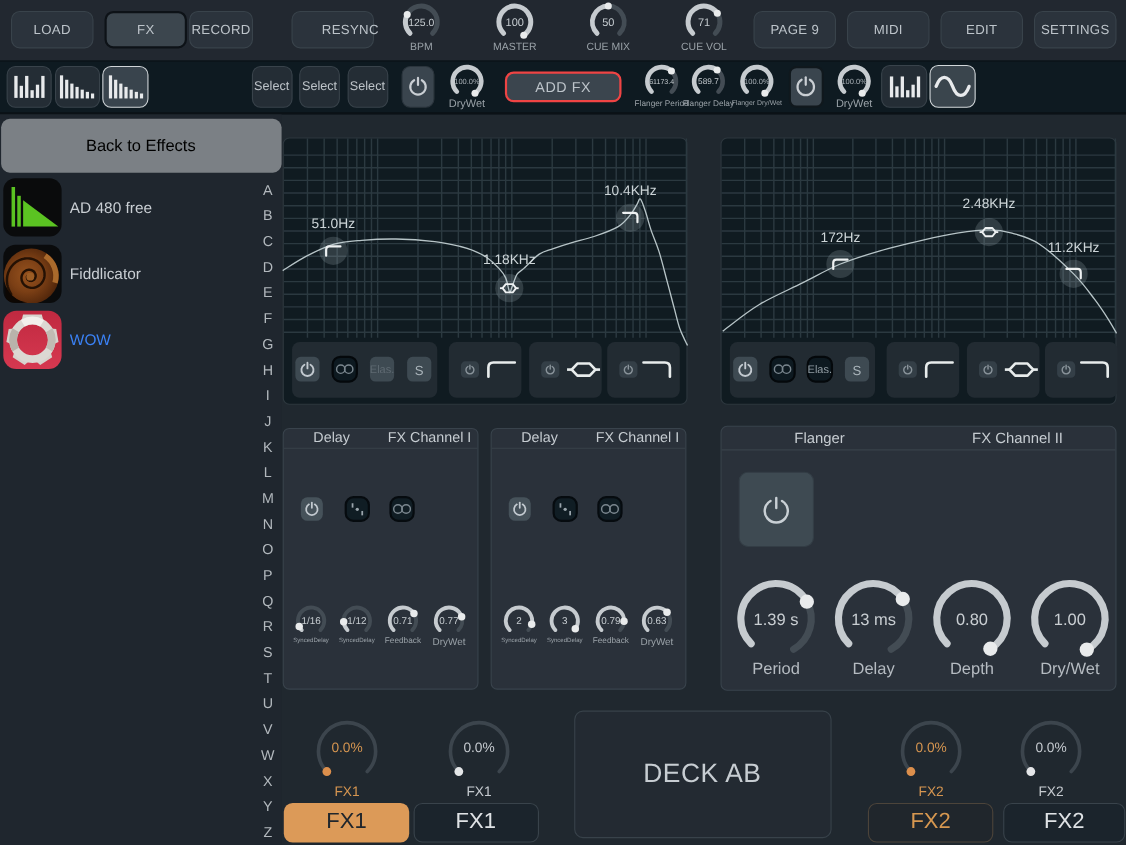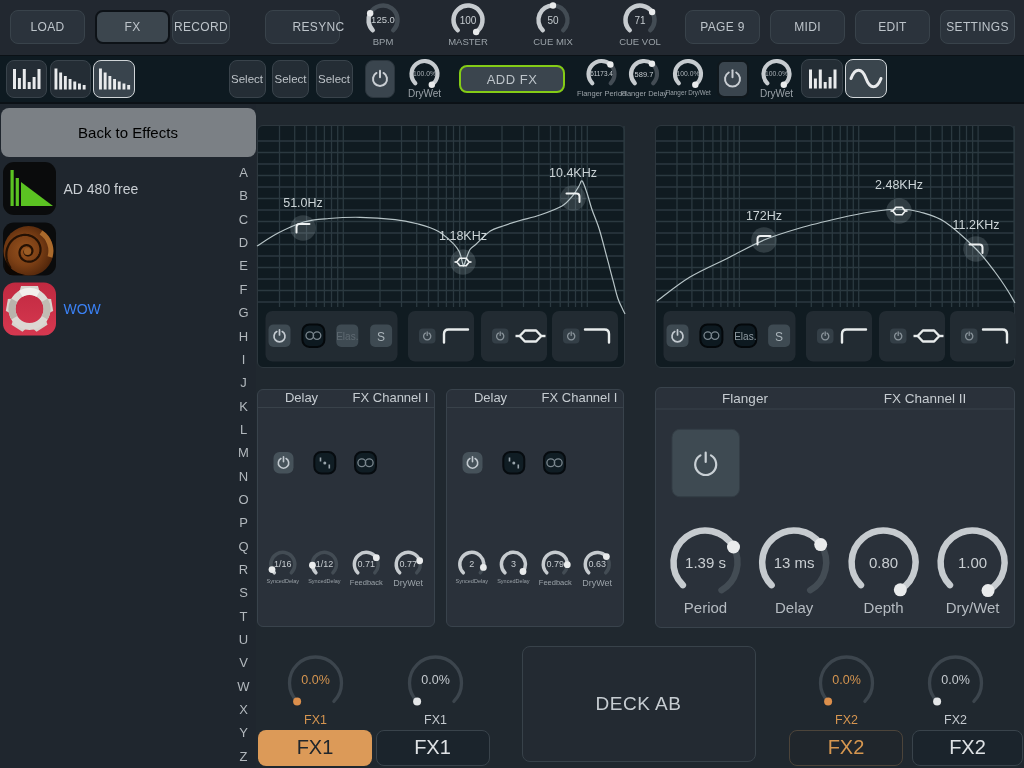--- a/index.html
+++ b/index.html
@@ -64,21 +64,21 @@
 <rect x="108.4" y="21.0" width="2.9" height="13.5" fill="#e8eaec"></rect>
 <rect x="113.1" y="24.0" width="2.9" height="10.5" fill="#e8eaec"></rect>
 <rect x="117.8" y="26.5" width="2.9" height="8" fill="#e8eaec"></rect>
 <rect x="122.5" y="28.5" width="2.9" height="6" fill="#e8eaec"></rect>
 <rect x="127.2" y="30.0" width="2.9" height="4.5" fill="#e8eaec"></rect>
 </svg>
 <div class="btn" style="left:228.5px;top:60px;width:37px;height:38px;font-size:11.5px;color:#bdc3c8;background:#242d35">Select</div>
 <div class="btn" style="left:272px;top:60px;width:37px;height:38px;font-size:11.5px;color:#bdc3c8;background:#242d35">Select</div>
 <div class="btn" style="left:315.5px;top:60px;width:37px;height:38px;font-size:11.5px;color:#bdc3c8;background:#242d35">Select</div>
 <div class="btn" style="left:365px;top:60px;width:30px;height:38px;background:#3a454e;border:1px solid #2b353d"></div>
-<div class="btn" style="left:459px;top:65px;width:106px;height:28px;background:#3b454e;border:2px solid #84cc16;border-radius:8px;font-size:13px;letter-spacing:.5px">ADD FX</div>
+<div class="btn" style="left:459px;top:65px;width:106px;height:28px;background:#3b454e;border:2px solid #ef4444;border-radius:8px;font-size:13px;letter-spacing:.5px">ADD FX</div>
 <div class="btn" style="left:716.5px;top:60px;width:32px;height:38px;background:#3a454e;border:2px solid #10181d;border-radius:7px"></div>
 <div class="btn" style="left:801px;top:59px;width:42px;height:39px;background:#242d35"></div>
 <div class="btn" style="left:845px;top:59px;width:42px;height:39px;background:#3a454d;border:1.5px solid #d2d7da"></div>
 <svg class="abs" style="left:0;top:55px" width="1024" height="49">
 <path d="M 383.50 17.94 A 7 7 0 1 1 376.50 17.94" stroke="#c9ced3" stroke-width="2" fill="none" stroke-linecap="round"></path>
       <line x1="380" y1="15.8" x2="380" y2="22.25" stroke="#c9ced3" stroke-width="2" stroke-linecap="round"></line>
 <path d="M 415.31 28.19 A 13 13 0 1 1 431.81 29.75" stroke="#c6cbcf" stroke-width="4.2" fill="none" stroke-linecap="round"></path>
 <circle cx="431.81" cy="29.75" r="3.2" fill="#e9ebec"></circle>
 <text x="424.5" y="21.38" font-size="6.8" fill="#a9b0b6" text-anchor="middle">100.0%</text>
 <text x="424.5" y="42.0" font-size="10" fill="#9aa2a8" text-anchor="middle">DryWet</text>
@@ -106,20 +106,21 @@
 <rect x="813.9" y="23.5" width="3.0" height="10" fill="#e8eaec"></rect>
 <rect x="818.8" y="14.5" width="3.0" height="19" fill="#e8eaec"></rect>
 <rect x="823.7" y="27.0" width="3.0" height="6.5" fill="#e8eaec"></rect>
 <rect x="828.6" y="22.0" width="3.0" height="11.5" fill="#e8eaec"></rect>
 <rect x="833.5" y="14.5" width="3.0" height="19" fill="#e8eaec"></rect>
 <path d="M 851 23.5 C 855 12.5, 862 12.5, 866 23.5 C 870 34.5, 877 34.5, 881 23.5" stroke="#e8eaec" stroke-width="3" fill="none" stroke-linecap="round"></path>
 </svg>
 <div class="abs" style="left:0;top:104px;width:256px;height:664px;background:#1f262e"></div>
 <div class="abs" style="left:0.5px;top:108px;width:255px;height:49px;background:#7b8085;border-radius:8px;display:flex;align-items:center;justify-content:center;font-size:15px;color:#000000">Back to Effects</div>
 <div class="abs" style="left:63.5px;top:162px;height:53px;display:flex;align-items:center;font-size:14px;color:#c9ced3">AD 480 free</div>
+<div class="abs" style="left:63.5px;top:222.5px;height:53px;display:flex;align-items:center;font-size:14px;color:#c9ced3">Fiddlicator</div>
 <div class="abs" style="left:63.5px;top:282.5px;height:53px;display:flex;align-items:center;font-size:14px;color:#3b82f6">WOW</div>
 <svg class="abs" style="left:0;top:0" width="256" height="768">
 <rect x="3" y="162" width="53" height="53" rx="11" fill="#0a0b0c"></rect>
 <rect x="10.5" y="170" width="3.2" height="36" fill="#5bc322"></rect>
 <rect x="15.7" y="178" width="3.2" height="28" fill="#5bc322"></rect>
 <path d="M 21 182 L 21 206 L 53 206 Z" fill="#5bc322"></path>
 <rect x="3" y="222.5" width="53" height="53" rx="11" fill="#0a0b0c"></rect>
 <defs>
         <radialGradient id="fid" cx="42%" cy="48%" r="68%">
 <stop offset="0%" stop-color="#96521e"></stop>
@@ -380,21 +381,21 @@
 <text x="139.2" y="225.5" font-size="15" fill="#b5bbc1" text-anchor="middle">Delay</text>
 <path d="M 205.97 198.13 A 32 32 0 1 1 245.32 202.78" stroke="#c6cbcf" stroke-width="6.5" fill="none" stroke-linecap="round"></path>
 <circle cx="245.32" cy="202.78" r="6.5" fill="#e9ebec"></circle>
 <text x="228.6" y="180.75" font-size="15" fill="#c9ced2" text-anchor="middle">0.80</text>
 <text x="228.6" y="225.5" font-size="15" fill="#b5bbc1" text-anchor="middle">Depth</text>
 <path d="M 294.97 198.13 A 32 32 0 1 1 333.02 203.54" stroke="#c6cbcf" stroke-width="6.5" fill="none" stroke-linecap="round"></path>
 <circle cx="333.02" cy="203.54" r="6.5" fill="#e9ebec"></circle>
 <text x="317.6" y="180.75" font-size="15" fill="#c9ced2" text-anchor="middle">1.00</text>
 <text x="317.6" y="225.5" font-size="15" fill="#b5bbc1" text-anchor="middle">Dry/Wet</text>
 </svg>
-<div class="abs" style="left:521.5px;top:646px;width:234px;height:116px;background:#232a32;border:1px solid #38424a;border-radius:8px;display:flex;align-items:center;justify-content:center;font-size:19px;color:#c7cdd2;letter-spacing:.5px">DECK AB</div>
+<div class="abs" style="left:521.5px;top:646px;width:234px;height:116px;background:#232a32;border:1px solid #38424a;border-radius:8px;display:flex;align-items:center;justify-content:center;font-size:24px;color:#c7cdd2;letter-spacing:.5px">DECK AB</div>
 <svg class="abs" style="left:0;top:0" width="1024" height="768">
 <path d="M 297.12 701.38 A 26 26 0 1 1 333.88 701.38" stroke="#3c454d" stroke-width="3.3" fill="none" stroke-linecap="round"></path>
 <circle cx="297.12" cy="701.38" r="4" fill="#dc8f4c"></circle>
 <text x="315.5" y="683.875" font-size="12.5" fill="#d59550" text-anchor="middle">0.0%</text>
 <text x="315.5" y="724.0" font-size="12.5" fill="#d59550" text-anchor="middle">FX1</text>
 <path d="M 417.12 701.38 A 26 26 0 1 1 453.88 701.38" stroke="#3c454d" stroke-width="3.3" fill="none" stroke-linecap="round"></path>
 <circle cx="417.12" cy="701.38" r="4" fill="#e4e6e8"></circle>
 <text x="435.5" y="683.875" font-size="12.5" fill="#c5cacf" text-anchor="middle">0.0%</text>
 <text x="435.5" y="724.0" font-size="12.5" fill="#c5cacf" text-anchor="middle">FX1</text>
 <path d="M 828.12 701.38 A 26 26 0 1 1 864.88 701.38" stroke="#3c454d" stroke-width="3.3" fill="none" stroke-linecap="round"></path>

